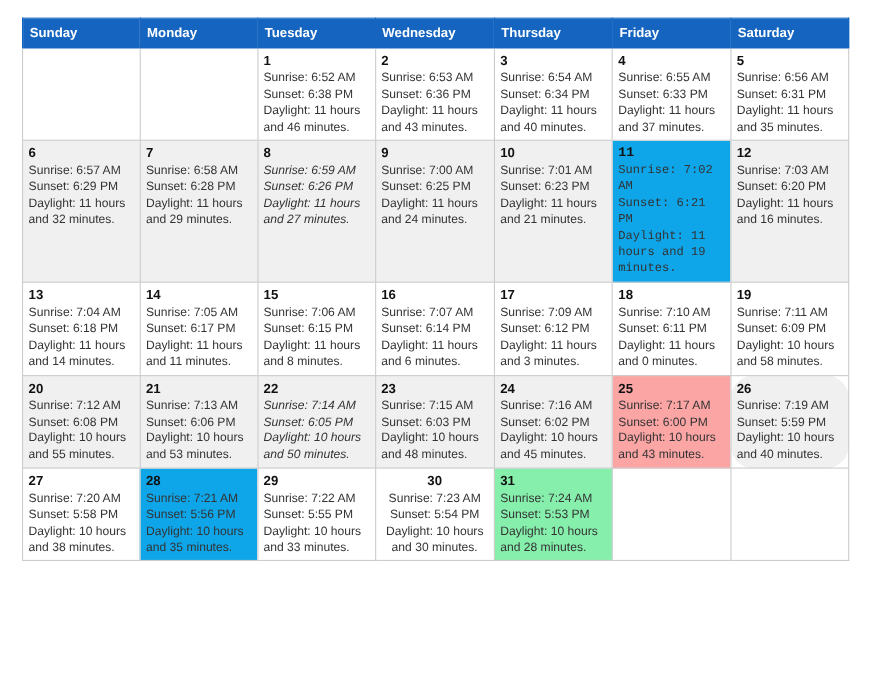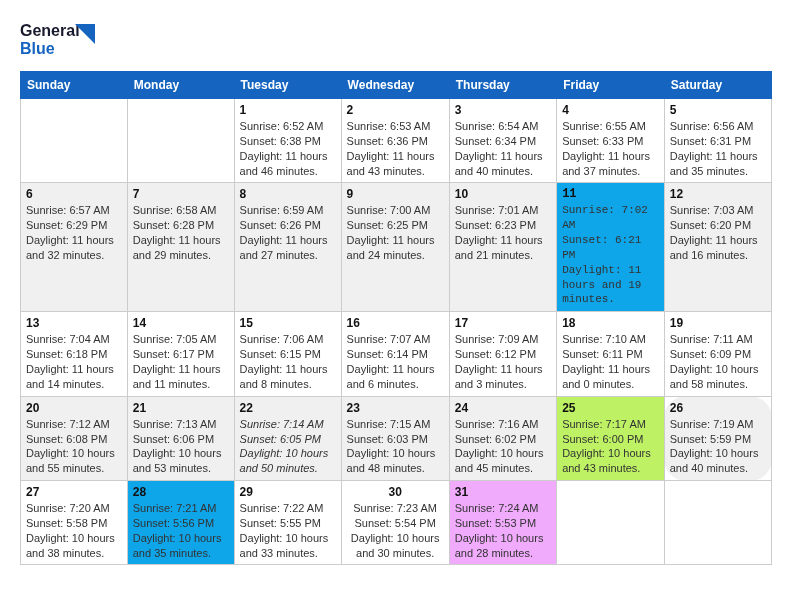--- a/index.html
+++ b/index.html
@@ -81,33 +81,20 @@
       line-height: 1.35;
     }
     .empty { background: #fff !important; }
     .row-even td { background: #f0f0f0; }
     .row-odd td { background: #fff; }
   </style>
 </head>
 <body>
 
 <div class="page">
-  <div class="header">
-    <div class="logo">
-      <svg width="80" height="45" viewBox="0 0 80 45">
-        <text x="0" y="20" font-family="Arial" font-size="16" font-weight="bold" fill="#1a1a2e">General</text>
-        <text x="0" y="38" font-family="Arial" font-size="16" font-weight="bold" fill="#1565c0">Blue</text>
-        <polygon points="55,8 75,8 75,28" fill="#1565c0"></polygon>
-      </svg>
-    </div>
-    <div class="title-section">
-      <div class="month-title"></div>
-      <div class="location"></div>
-    </div>
-  </div>
 
   <table class="calendar">
     <thead>
       <tr>
 
       <th>Sunday</th>
           <th>Monday</th>
           <th>Tuesday</th>
           <th>Wednesday</th>
           <th>Thursday</th>
@@ -158,21 +145,21 @@
 Daylight: 11 hours and 32 minutes.</div>
           </td>
           <td style="background: rgb(240, 240, 240);">
             <div class="day-number">7</div>
             <div class="day-info" style="white-space: pre-line;">Sunrise: 6:58 AM
 Sunset: 6:28 PM
 Daylight: 11 hours and 29 minutes.</div>
           </td>
           <td style="background: rgb(240, 240, 240);">
             <div class="day-number">8</div>
-            <div class="day-info" style="white-space: pre-line;">Sunrise: 6:59 AM
+            <div class="day-info" style="white-space: pre-line; font-style: italic;">Sunrise: 6:59 AM
 Sunset: 6:26 PM
 Daylight: 11 hours and 27 minutes.</div>
           </td>
           <td style="background: rgb(240, 240, 240);">
             <div class="day-number">9</div>
             <div class="day-info" style="white-space: pre-line;">Sunrise: 7:00 AM
 Sunset: 6:25 PM
 Daylight: 11 hours and 24 minutes.</div>
           </td>
           <td style="background: rgb(240, 240, 240);">
@@ -262,21 +249,21 @@
             <div class="day-info" style="white-space: pre-line;">Sunrise: 7:15 AM
 Sunset: 6:03 PM
 Daylight: 10 hours and 48 minutes.</div>
           </td>
           <td style="background: rgb(240, 240, 240);">
             <div class="day-number">24</div>
             <div class="day-info" style="white-space: pre-line;">Sunrise: 7:16 AM
 Sunset: 6:02 PM
 Daylight: 10 hours and 45 minutes.</div>
           </td>
-          <td style="background: #bef264;">
+          <td style="background: #fca5a5;">
             <div class="day-number">25</div>
             <div class="day-info" style="white-space: pre-line;">Sunrise: 7:17 AM
 Sunset: 6:00 PM
 Daylight: 10 hours and 43 minutes.</div>
           </td>
           <td style="background: rgb(240, 240, 240); border-radius: 22px;">
             <div class="day-number">26</div>
             <div class="day-info" style="white-space: pre-line;">Sunrise: 7:19 AM
 Sunset: 5:59 PM
 Daylight: 10 hours and 40 minutes.</div>
@@ -300,21 +287,21 @@
             <div class="day-info" style="white-space: pre-line;">Sunrise: 7:22 AM
 Sunset: 5:55 PM
 Daylight: 10 hours and 33 minutes.</div>
           </td>
           <td style="background: rgb(255, 255, 255); text-align: center;">
             <div class="day-number">30</div>
             <div class="day-info" style="white-space: pre-line;">Sunrise: 7:23 AM
 Sunset: 5:54 PM
 Daylight: 10 hours and 30 minutes.</div>
           </td>
-          <td style="background: #f0abfc;">
+          <td style="background: #86efac;">
             <div class="day-number">31</div>
             <div class="day-info" style="white-space: pre-line;">Sunrise: 7:24 AM
 Sunset: 5:53 PM
 Daylight: 10 hours and 28 minutes.</div>
           </td>
           <td class="empty" style="background: rgb(255, 255, 255);"></td>
           <td class="empty" style="background: rgb(255, 255, 255);"></td>
         </tr>
       </tbody>
   </table>

